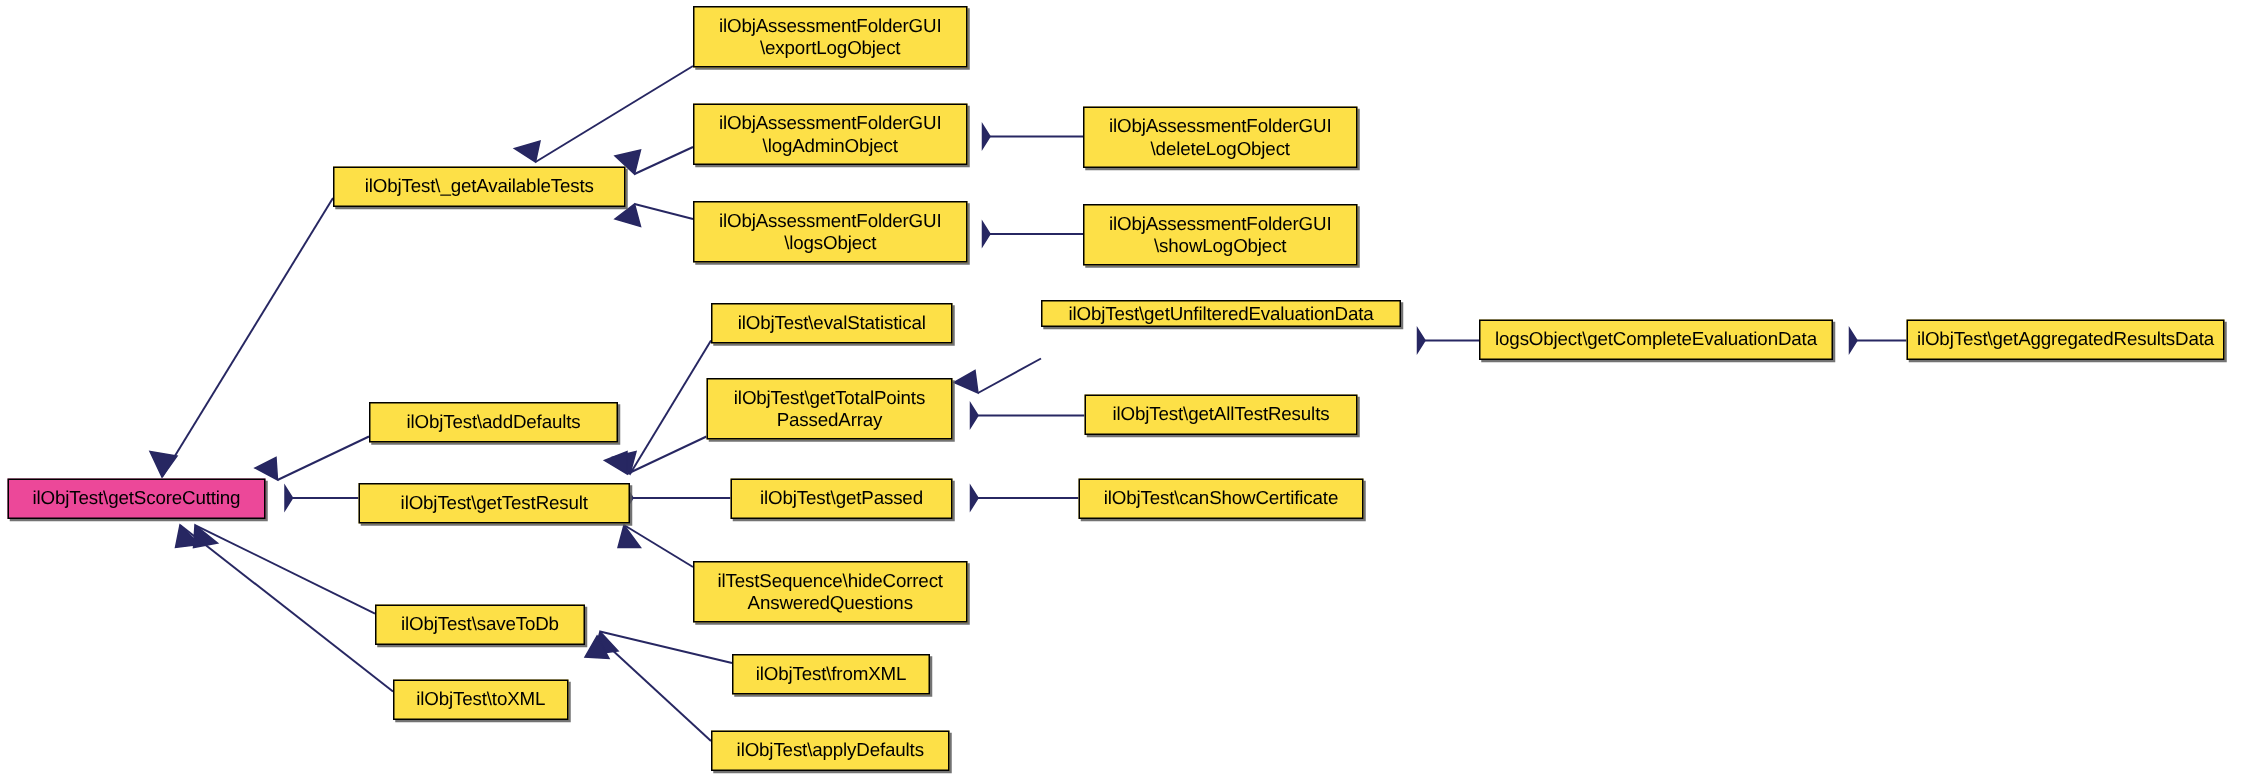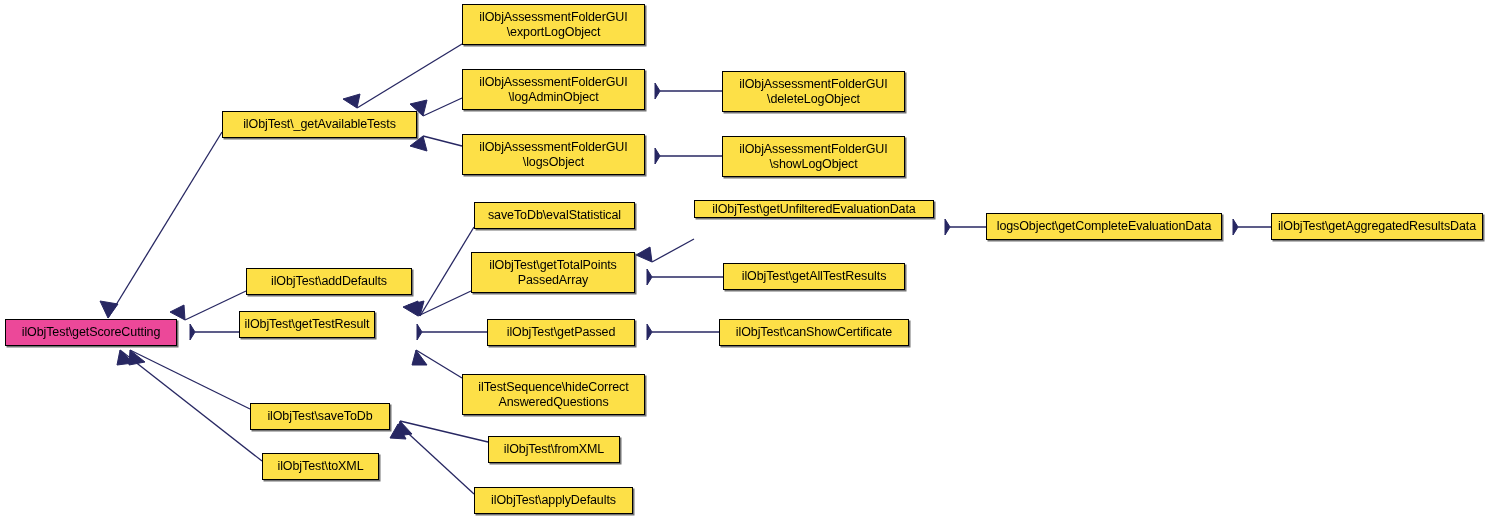--- a/index.html
+++ b/index.html
@@ -129,28 +129,28 @@
       <div class="node" style="left: 462px; top: 4px; width: 183px; height: 41px;"><span>ilObjAssessmentFolderGUI
 \exportLogObject</span></div>
       <div class="node" style="left: 462px; top: 69px; width: 183px; height: 41px;"><span>ilObjAssessmentFolderGUI
 \logAdminObject</span></div>
       <div class="node" style="left: 462px; top: 134px; width: 183px; height: 41px;"><span>ilObjAssessmentFolderGUI
 \logsObject</span></div>
       <div class="node" style="left: 722px; top: 71px; width: 183px; height: 41px;"><span>ilObjAssessmentFolderGUI
 \deleteLogObject</span></div>
       <div class="node" style="left: 722px; top: 136px; width: 183px; height: 41px;"><span>ilObjAssessmentFolderGUI
 \showLogObject</span></div>
-      <div class="node" style="left: 474px; top: 202px; width: 161px; height: 27px;"><span>saveToDb\evalStatistical</span></div>
+      <div class="node" style="left: 474px; top: 202px; width: 161px; height: 27px;"><span>ilObjTest\evalStatistical</span></div>
       <div class="node" style="left: 471px; top: 252px; width: 164px; height: 41px;"><span>ilObjTest\getTotalPoints
 PassedArray</span></div>
       <div class="node" style="left: 487px; top: 319px; width: 148px; height: 27px;"><span>ilObjTest\getPassed</span></div>
       <div class="node" style="left: 462px; top: 374px; width: 183px; height: 41px;"><span>ilTestSequence\hideCorrect
 AnsweredQuestions</span></div>
       <div class="node" style="left: 246px; top: 268px; width: 166px; height: 27px;"><span>ilObjTest\addDefaults</span></div>
-      <div class="node" style="left: 239px; top: 311px; width: 136px; height: 27px;"><span>ilObjTest\getTestResult</span></div>
+      <div class="node" style="left: 239px; top: 322px; width: 181px; height: 27px;"><span>ilObjTest\getTestResult</span></div>
       <div class="node" style="left: 250px; top: 403px; width: 140px; height: 27px;"><span>ilObjTest\saveToDb</span></div>
       <div class="node" style="left: 262px; top: 453px; width: 117px; height: 27px;"><span>ilObjTest\toXML</span></div>
       <div class="node" style="left: 488px; top: 436px; width: 132px; height: 27px;"><span>ilObjTest\fromXML</span></div>
       <div class="node" style="left: 474px; top: 487px; width: 159px; height: 27px; align-items: center;"><span>ilObjTest\applyDefaults</span></div>
       <div class="node" style="left: 694px; top: 200px; width: 240px; height: 18px;"><span>ilObjTest\getUnfilteredEvaluationData</span></div>
       <div class="node" style="left: 723px; top: 263px; width: 182px; height: 27px;"><span>ilObjTest\getAllTestResults</span></div>
       <div class="node" style="left: 719px; top: 319px; width: 190px; height: 27px;"><span>ilObjTest\canShowCertificate</span></div>
       <div class="node" style="left: 986px; top: 213px; width: 236px; height: 27px;"><span>logsObject\getCompleteEvaluationData</span></div>
       <div class="node" style="left: 1271px; top: 213px; width: 212px; height: 27px;"><span>ilObjTest\getAggregatedResultsData</span></div>
     </div>

